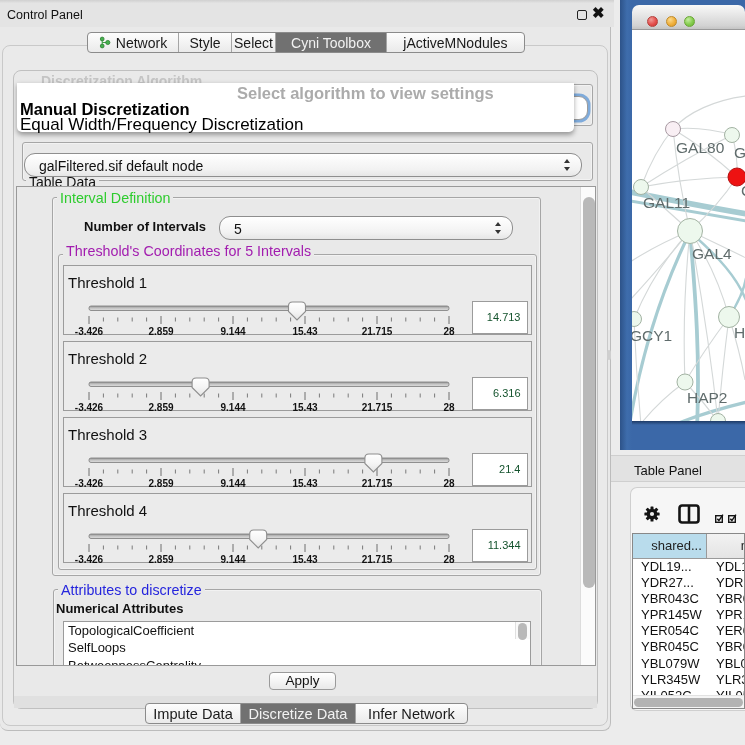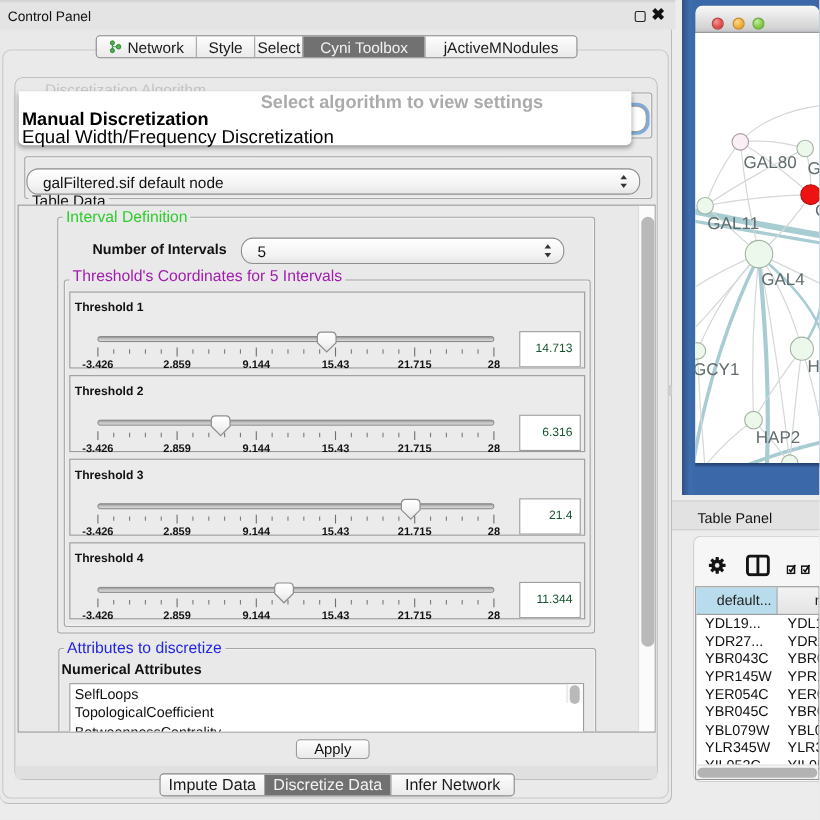--- a/index.html
+++ b/index.html
@@ -22,21 +22,21 @@
 
 #outerpanel { left:2px; top:45px; width:606px; height:681px; border:1px solid #c9c9c9; border-radius:8px; background:#eaeaea; }
 #innerpanel { left:13px; top:70px; width:585px; height:639px; border:1px solid #c0c0c0; border-radius:8px; background:#e9e9e9; }
 #innerbottom { left:14px; top:696px; width:583px; height:12px; background:#e0e0e0; }
 
 .gbox { border:1px solid #a6a6a6; border-radius:3px; box-shadow:inset 0 0 0 1px #f2f2f2; }
 .glabel { position:absolute; font-size:14.3px; background:#e9e9e9; padding:0 3px; }
 
 
 #gb1 { left:22px; top:84px; width:571px; height:42px; }
-#gb1lab { left:38px; top:73px; color:#c4c4c4; font-weight:normal; background:transparent; font-size:16.5px; }
+#gb1lab { left:38px; top:73px; color:#c4c4c4; font-weight:bold; background:transparent; font-size:16.5px; }
 #combo-ghost { left:350px; top:96px; width:238px; height:24px; background:#fff; border:1px solid #9b9b9b; border-radius:9px; box-shadow:0 0 0 2.5px rgba(100,155,215,0.8); }
 #gb2 { left:22px; top:142px; width:571px; height:39px; }
 #gb2lab { left:26px; top:135px; color:#111; font-size:14px;margin-top:39px; }
 
 .combo { position:absolute; background:linear-gradient(#ffffff, #f2f2f2 70%, #e6e6e6); border:1px solid #8e8e8e; border-radius:11px; font-size:14px; color:#111; }
 .combo .ctext { position:absolute; left:14px; top:3.5px; }
 .arrows { position:absolute; right:9px; top:50%; transform:translateY(-50%); width:8px; height:14px; }
 .arrows:before { content:""; position:absolute; left:0; top:1px; border:3.5px solid transparent; border-bottom:4.5px solid #333; border-top:none; }
 .arrows:after { content:""; position:absolute; left:0; bottom:1px; border:3.5px solid transparent; border-top:4.5px solid #333; border-bottom:none; }
 #combo-table { left:24px; top:153px; width:558px; height:24px; }
@@ -51,21 +51,21 @@
 #gbI { position:absolute; left:35px; top:10px; width:489px; height:379px; }
 #gbIlab { left:40px; top:3px; color:#2ecc2e; }
 #nilabel { position:absolute; left:67px; top:32px; font-weight:bold; font-size:13px; color:#111; }
 #gbT { position:absolute; left:41px; top:67px; width:479px; height:316px; }
 #gbTlab { left:46px; top:56px; color:#a21caf; }
 #gbA { position:absolute; left:36px; top:402px; width:489px; height:150px; }
 #gbAlab { left:41px; top:395px; color:#2525dd; }
 #nalabel { position:absolute; left:39px; top:414px; font-weight:bold; font-size:13px; color:#111; }
 
 .tpanel { position:absolute; left:46px; width:469px; height:70px; border:1px solid #9b9b9b; background:#ebebeb; }
-.ttitle { position:absolute; left:4px; top:8px; font-size:11px; font-weight:bold; color:#111; }
+.ttitle { position:absolute; left:4px; top:8px; font-size:15px; font-weight:normal; color:#111; }
 .tfield { position:absolute; left:407.5px; top:34.5px; width:56px; height:33px; background:#fff; border:1px solid #9b9b9b; font-size:11px; color:#14532d; text-align:right; padding-right:6px; line-height:31px; }
 
 #attrlist { position:absolute; left:46px; top:434px; width:468px; height:110px; background:#fff; border:1px solid #9b9b9b; font-size:13px; color:#111; }
 #attrlist div { padding-left:4px; height:17.4px; line-height:17.4px; }
 #listtrack { position:absolute; right:0; top:0; width:15.5px; height:108px; background:#fafafa; border-left:1px solid #e0e0e0; }
 #listthumb { position:absolute; left:2px; top:1px; width:9px; height:106px; background:#b9b9b9; border-radius:5px; }
 
 #applybtn { left:269px; top:671.5px; width:67px; height:18.5px; border:1px solid #9a9a9a; border-radius:4px; background:linear-gradient(#ffffff, #e9e9e9); font-size:13.5px; text-align:center; line-height:16.5px; color:#111; }
 
 
@@ -348,22 +348,22 @@
           <text x="313.0" y="68.5" font-size="10" font-weight="bold" fill="#111" text-anchor="middle" font-family="Liberation Sans, sans-serif">21.715</text>
           <text x="385.0" y="68.5" font-size="10" font-weight="bold" fill="#111" text-anchor="middle" font-family="Liberation Sans, sans-serif">28</text>
           <path d="M 185.7 40 Q 185.7 36 189.7 36 L 198.7 36 Q 202.7 36 202.7 40 L 202.7 45.5 L 194.2 54 L 185.7 45.5 Z" fill="url(#th)" stroke="#8e8e8e" stroke-width="1.1"></path>
         </svg>
 <div class="tfield">11.344</div>
 </div>
     <div id="gbA" class="gbox"></div>
     <div id="gbAlab" class="glabel">Attributes to discretize</div>
     <div id="nalabel">Numerical Attributes</div>
     <div id="attrlist">
+      <div>TopologicalCoefficient</div>
       <div>SelfLoops</div>
-      <div>TopologicalCoefficient</div>
       <div>BetweennessCentrality</div>
 
       <div id="listtrack">
           <div id="listthumb"></div>
         </div>
     </div>
     <div id="vtrack">
         <div id="vthumb"></div>
       </div>
   </div>
@@ -473,21 +473,21 @@
           <rect x="0.7" y="1.7" width="6.6" height="6.6" fill="none" stroke="#141414" stroke-width="1.4"></rect>
           <path d="M 2.3 4.7 L 3.9 6.6 L 7.9 0.7" fill="none" stroke="#141414" stroke-width="1.5"></path>
         </svg></span>
     <span style="position:absolute;left:98px;top:9px"><svg width="10" height="9" viewBox="0 0 10 9">
           <rect x="0.7" y="1.7" width="6.6" height="6.6" fill="none" stroke="#141414" stroke-width="1.4"></rect>
           <path d="M 2.3 4.7 L 3.9 6.6 L 7.9 0.7" fill="none" stroke="#141414" stroke-width="1.5"></path>
         </svg></span>
   </div>
   <div id="ttable" class="abs">
     <div id="thead">
-        <div id="th1">default...</div>
+        <div id="th1">shared...</div>
         <div id="th2">name</div>
       </div>
     <div id="tbody">
         <div class="trow">
           <div class="tc1">YDL19...</div>
           <div class="tc2">YDL194W</div>
         </div>
         <div class="trow">
           <div class="tc1">YDR27...</div>
           <div class="tc2">YDR277C</div>

